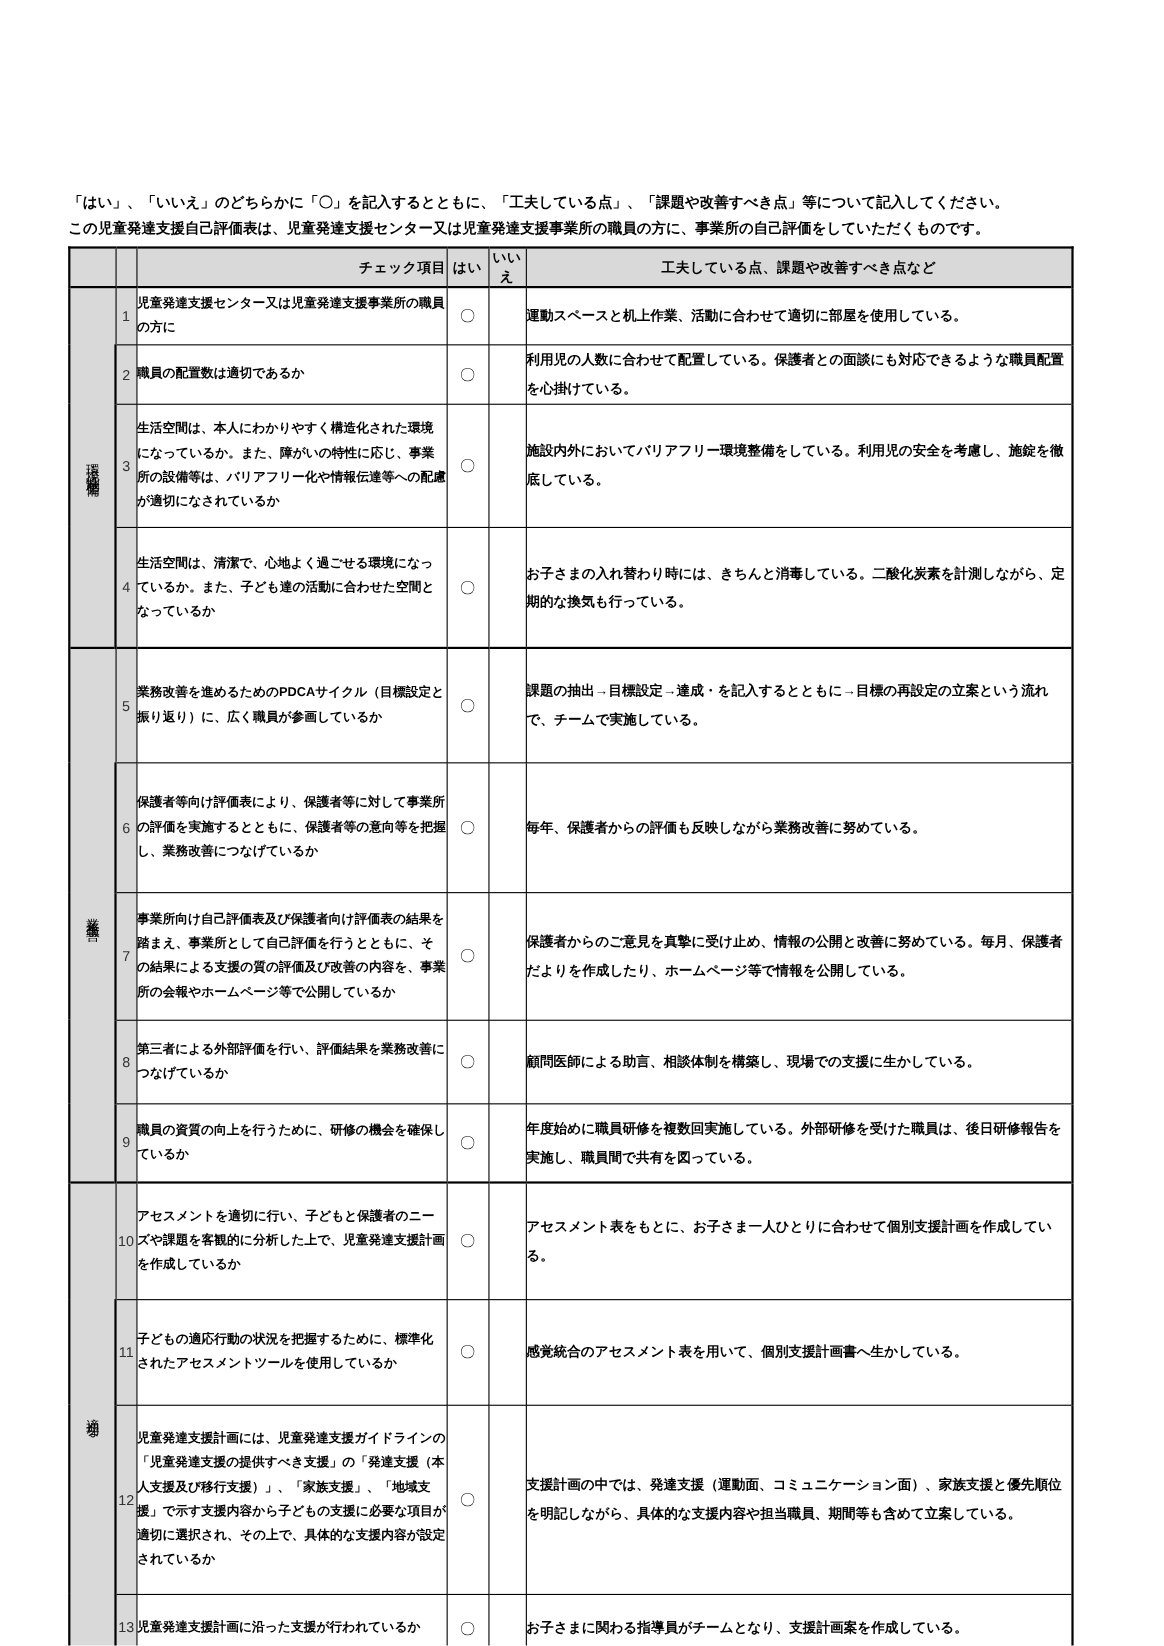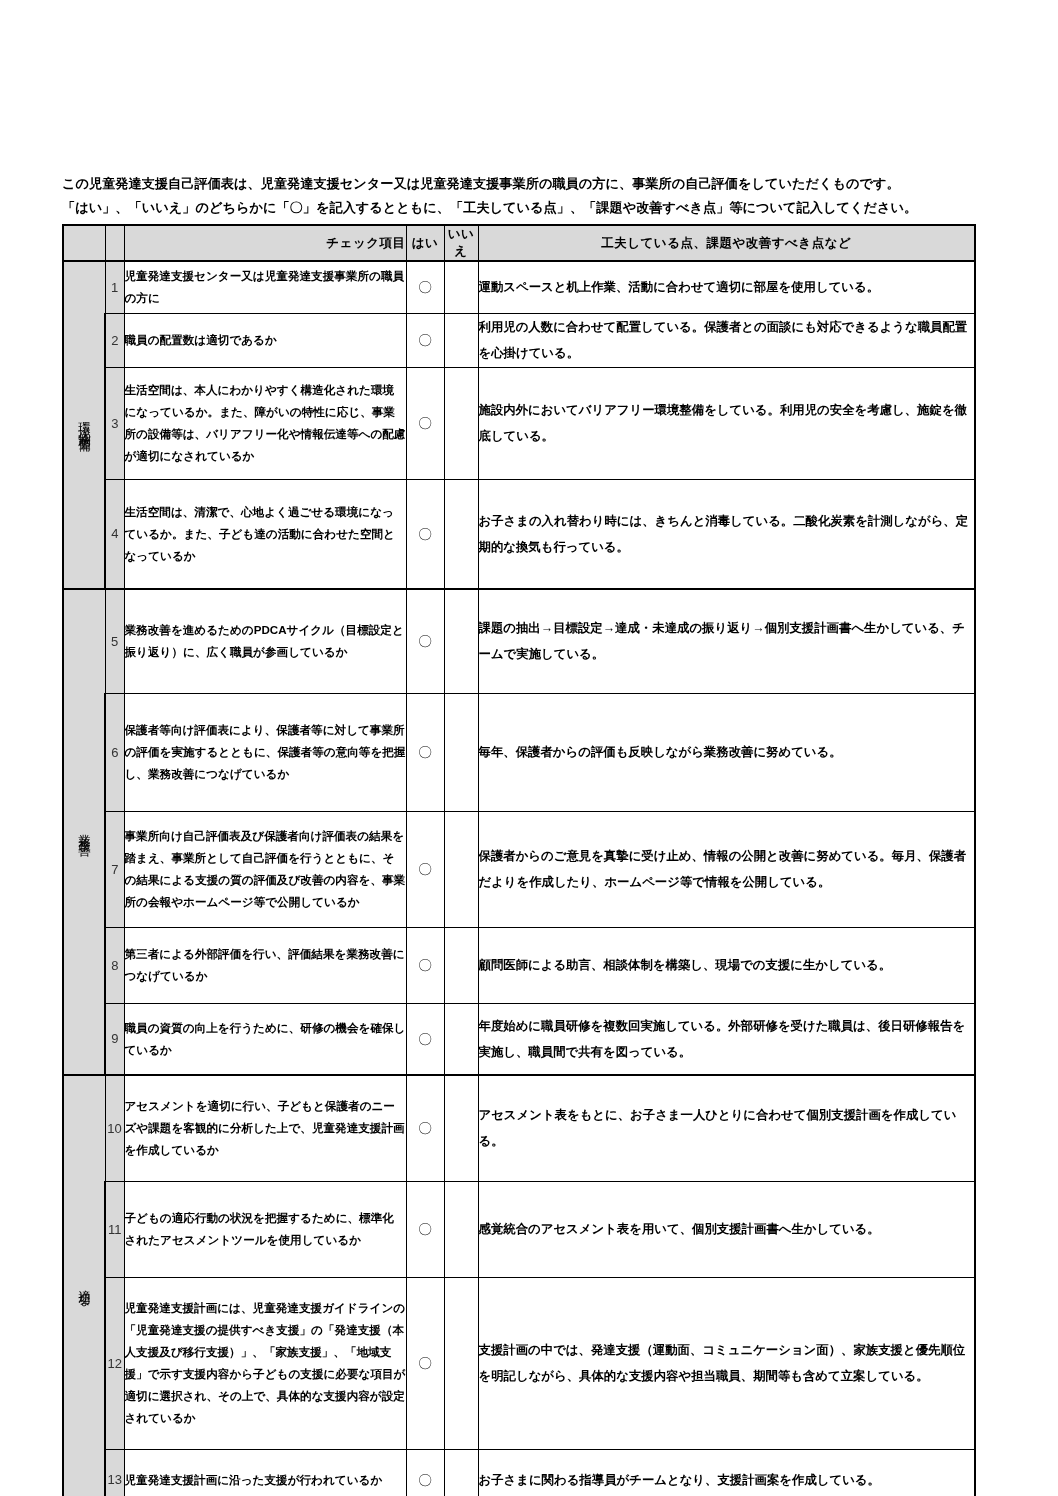--- a/index.html
+++ b/index.html
@@ -166,22 +166,22 @@
 
   .circle-glyph { font-size: 14px; line-height: 1; }
 </style>
 </head>
 <body>
 
 <div class="page">
 
 
   <div class="intro">
+    <div>「はい」、「いいえ」のどちらかに「〇」を記入するとともに、「工夫している点」、「課題や改善すべき点」等について記入してください。</div>
     <div>この児童発達支援自己評価表は、児童発達支援センター又は児童発達支援事業所の職員の方に、事業所の自己評価をしていただくものです。</div>
-    <div>「はい」、「いいえ」のどちらかに「〇」を記入するとともに、「工夫している点」、「課題や改善すべき点」等について記入してください。</div>
   </div>
 
   <div class="tbl-wrap">
     <table class="sheet">
       <colgroup>
         <col style="width:42px">
           <col style="width:19px">
           <col style="width:282px">
         <col style="width:38px">
           <col style="width:34px">
@@ -226,21 +226,21 @@
             <td class="mark"><span class="circle-glyph">〇</span></td>
             <td class="mark"></td>
             <td class="rem">お子さまの入れ替わり時には、きちんと消毒している。二酸化炭素を計測しながら、定期的な換気も行っている。</td>
           </tr>
           <tr class="blockstart" style="height: 104px;">
             <td class="cat" rowspan="5"><span class="vert">業務改善</span></td>
             <td class="num">5</td>
             <td class="item">業務改善を進めるためのPDCAサイクル（目標設定と振り返り）に、広く職員が参画しているか</td>
             <td class="mark"><span class="circle-glyph">〇</span></td>
             <td class="mark"></td>
-            <td class="rem">課題の抽出→目標設定→達成・未達成の振り返り→個別支援計画書へ生かしている、チームで実施している。</td>
+            <td class="rem">課題の抽出→目標設定→達成・を記入するとともに→目標の再設定の立案という流れで、チームで実施している。</td>
           </tr>
           <tr style="height: 118px;">
             <td class="num">6</td>
             <td class="item">保護者等向け評価表により、保護者等に対して事業所の評価を実施するとともに、保護者等の意向等を把握し、業務改善につなげているか</td>
             <td class="mark"><span class="circle-glyph">〇</span></td>
             <td class="mark"></td>
             <td class="rem">毎年、保護者からの評価も反映しながら業務改善に努めている。</td>
           </tr>
           <tr style="height: 116px;">
             <td class="num">7</td>

